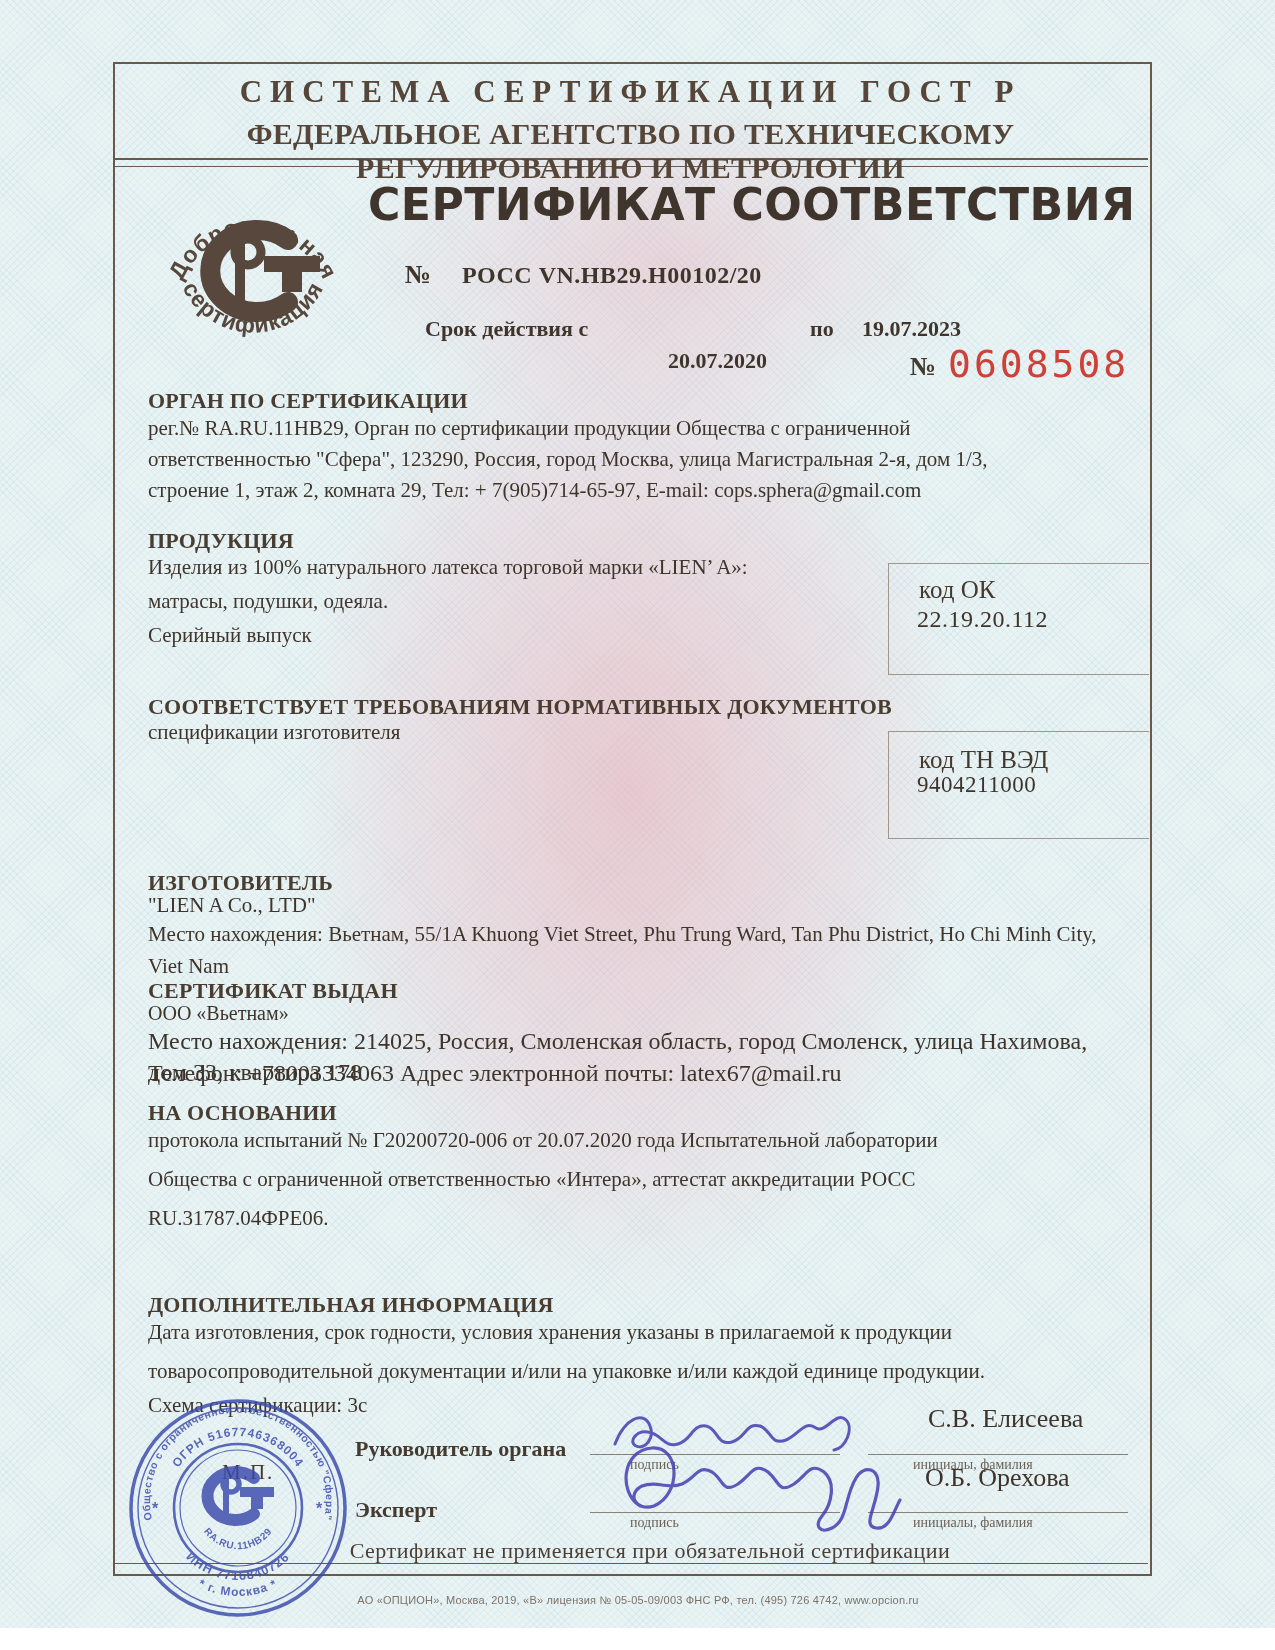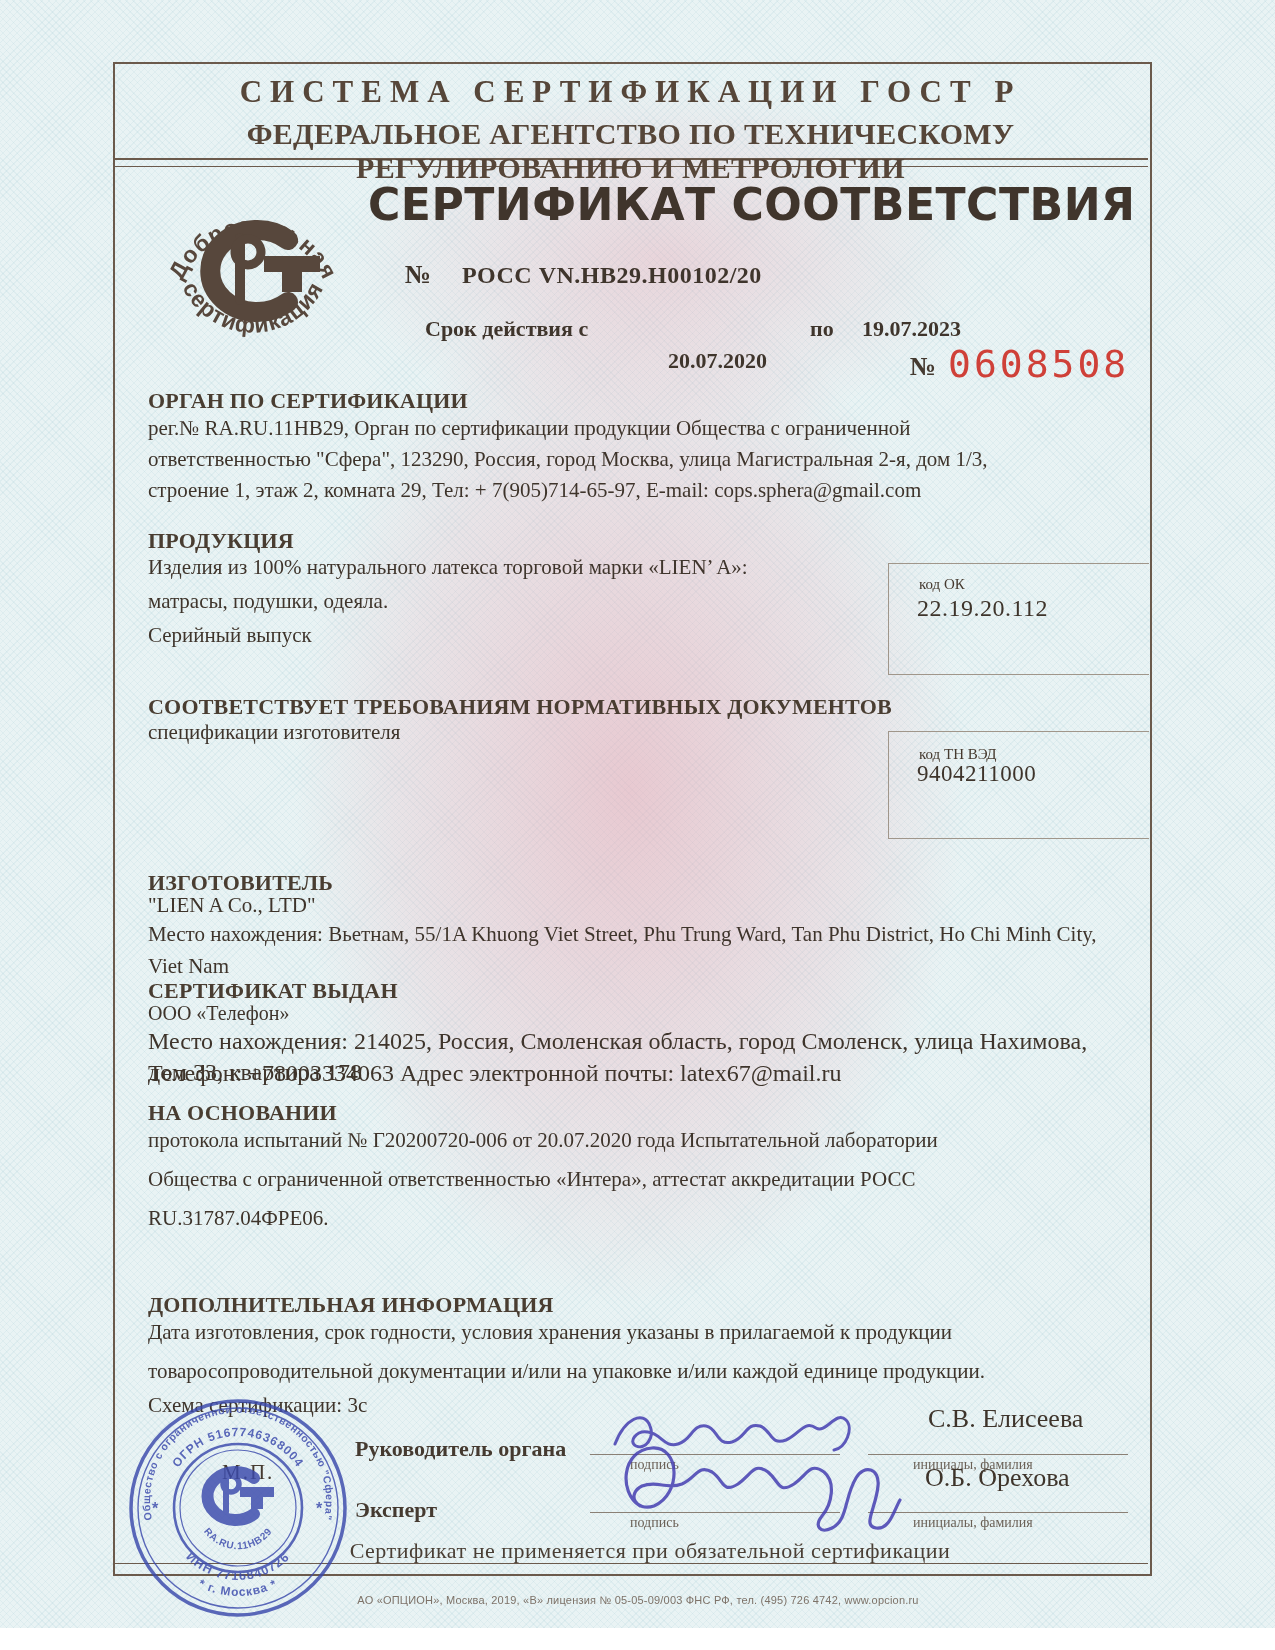--- a/index.html
+++ b/index.html
@@ -21,21 +21,21 @@
   .title{font-family:"DejaVu Sans",sans-serif;font-weight:800;font-size:45px;letter-spacing:0.5px;color:#40352c;transform:scaleX(0.98);transform-origin:left;white-space:nowrap;}
   .certno{font-weight:bold;font-size:24px;letter-spacing:0.5px;}
   .validity{font-weight:bold;font-size:22px;}
   .serial-label{font-weight:bold;font-size:26px;color:#453a30;}
   .serial{font-family:"DejaVu Sans Mono",monospace;font-size:38px;letter-spacing:3px;color:#cf4038;}
   .sec-h{font-weight:bold;font-size:22px;letter-spacing:0.2px;color:#493d31;white-space:nowrap;}
   .sec-p{font-size:21px;line-height:31px;color:#3e342b;}
   .sec-p.wide{line-height:32px;}
   .prod-line{font-size:21px;line-height:33px;}
   .codebox{border:1px solid #a0968a;border-right:none;}
-  .code-label{font-size:15px;color:#45392e;}
+  .code-label{font-size:25px;color:#45392e;}
   .code-value{font-size:24px;letter-spacing:0.5px;color:#3e342b;}
   .small-p{font-size:24px;line-height:31px;color:#3e342b;}
   .role{font-weight:bold;font-size:22px;color:#453a30;white-space:nowrap;}
   .sigline{border-bottom:1.5px solid #8a8075;}
   .caption{font-size:14px;color:#6b6157;text-align:left;white-space:nowrap;}
   .name{font-size:26px;color:#3e342b;white-space:nowrap;}
   .footnote{font-size:22px;color:#4a3f35;text-align:center;letter-spacing:0.5px;}
   .printline{font-family:"Liberation Sans",sans-serif;font-size:11px;color:#7d7268;text-align:center;letter-spacing:0.2px;}
   .botline{border-top:1.5px solid #6b5a4c;}
   .mp{font-size:21px;letter-spacing:2px;color:#453a30;}
@@ -104,21 +104,21 @@
   <div class="abs codebox" style="left:888px;top:731px;width:260px;height:106px;">
     <div class="code-label" style="margin:14px 0 0 30px;">код ТН ВЭД</div>
     <div class="code-value" style="margin:-2px 0 0 28px;font-size:23px;">9404211000</div>
   </div>
 
   <div class="abs sec-h" style="left:148px;top:870px;">ИЗГОТОВИТЕЛЬ</div>
   <div class="abs sec-p" style="left:148px;top:890px;">"LIEN A Co., LTD"</div>
   <div class="abs sec-p wide" style="left:148px;top:918px;width:950px;">Место нахождения: Вьетнам, 55/1A Khuong Viet Street, Phu Trung Ward, Tan Phu District, Ho Chi Minh City, Viet Nam</div>
 
   <div class="abs sec-h" style="left:148px;top:978px;">СЕРТИФИКАТ ВЫДАН</div>
-  <div class="abs sec-p" style="left:148px;top:998px;font-size:20px;">ООО «Телефон»</div>
+  <div class="abs sec-p" style="left:148px;top:998px;font-size:20px;">ООО «Вьетнам»</div>
   <div class="abs small-p" style="left:148px;top:1026px;width:980px;">Место нахождения: 214025, Россия, Смоленская область, город Смоленск, улица Нахимова, дом 33, квартира 178</div>
   <div class="abs small-p" style="left:148px;top:1058px;width:980px;">Телефон: +78003334063 Адрес электронной почты: latex67@mail.ru</div>
 
   <div class="abs sec-h" style="left:148px;top:1100px;">НА ОСНОВАНИИ</div>
   <div class="abs sec-p" style="left:148px;top:1121px;width:880px;line-height:39px;">протокола испытаний № Г20200720-006 от 20.07.2020 года Испытательной лаборатории Общества с ограниченной ответственностью «Интера», аттестат аккредитации РОСС RU.31787.04ФРЕ06.</div>
 
   <div class="abs sec-p" style="left:148px;top:1313px;width:940px;line-height:39px;">Дата изготовления, срок годности, условия хранения указаны в прилагаемой к продукции товаросопроводительной документации и/или на упаковке и/или каждой единице продукции.</div>
   <div class="abs sec-h" style="left:148px;top:1292px;">ДОПОЛНИТЕЛЬНАЯ ИНФОРМАЦИЯ</div>
   <div class="abs sec-p" style="left:148px;top:1390px;">Схема сертификации: 3с</div>
 

